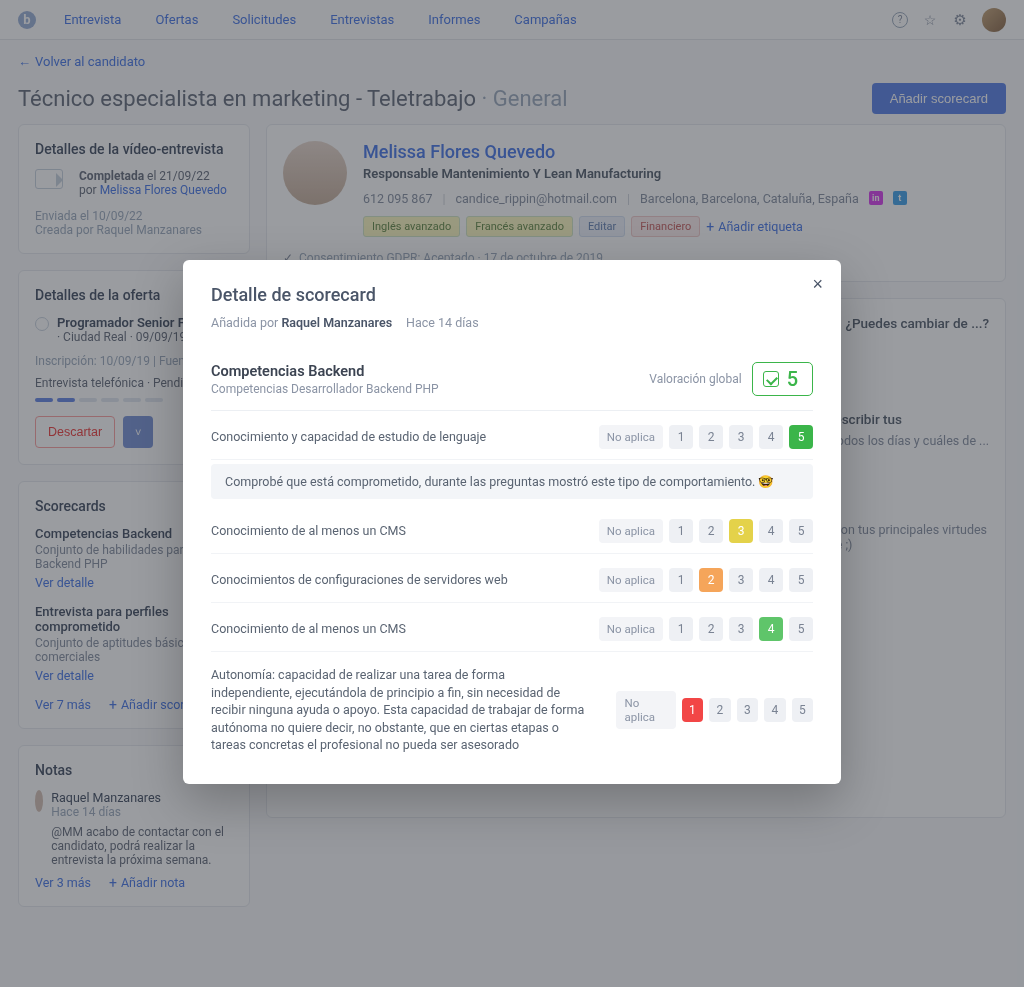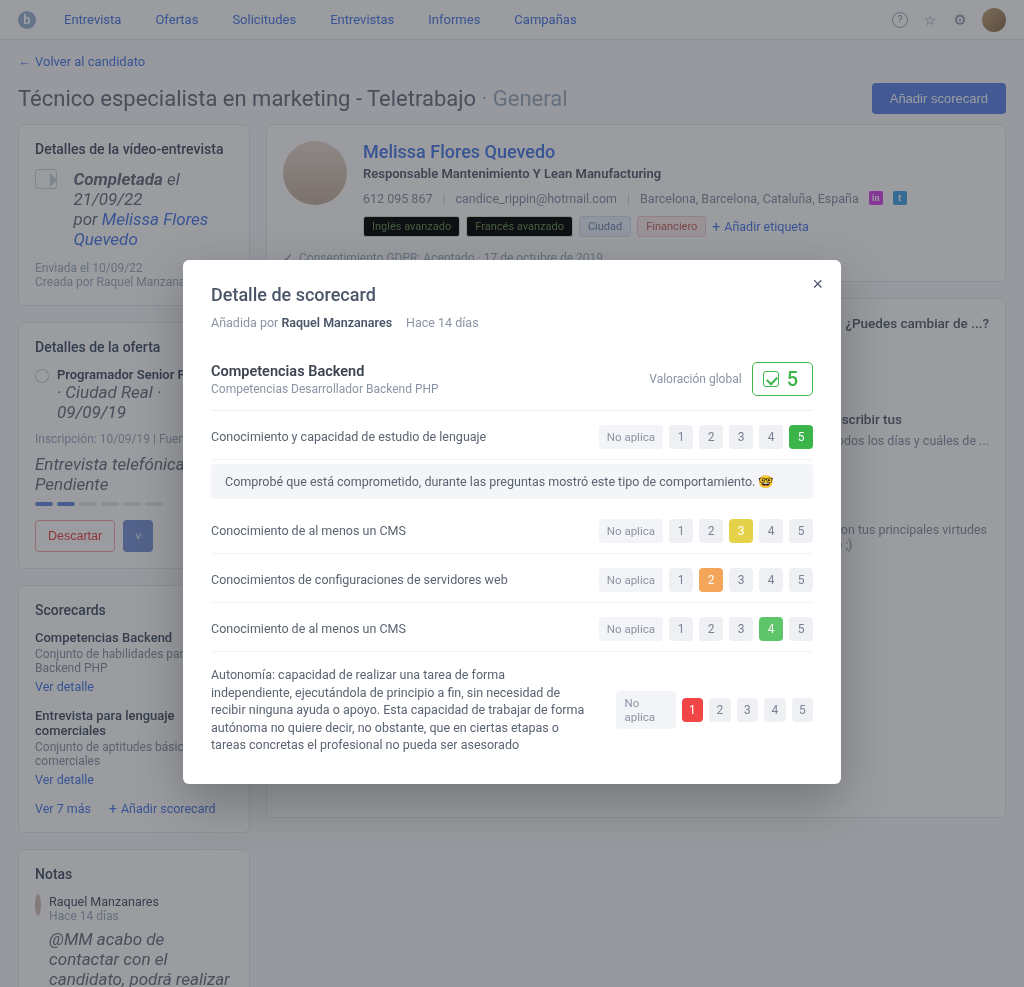--- a/index.html
+++ b/index.html
@@ -23,21 +23,21 @@
   .btn-primary { background:#5f86e8; color:#fff; border:none; padding:8px 18px; border-radius:4px; font-size:13px; cursor:pointer; }
   .btn-primary.solid { background:#2f66f2; }
 
   .layout { display:flex; gap:16px; }
   .col-left { width:232px; display:flex; flex-direction:column; gap:16px; }
   .col-right { flex:1; display:flex; flex-direction:column; gap:16px; }
 
   .card { background:#fff; border:1px solid #e8eaef; border-radius:6px; padding:16px; }
   .card h3 { font-size:14px; font-weight:500; color:#4a5568; margin-bottom:12px; }
   .muted-sm { color:#a0aec0; font-size:12px; }
-  .label-sm { font-size:17px; color:#6b7280;font-style:italic; }
+  .label-sm { font-size:12px; color:#6b7280; }
 
   .video-icon { width:28px;height:20px;border:1.5px solid #cbd5e0;border-radius:3px;display:inline-block;position:relative;margin-right:10px;vertical-align:middle;}
   .video-icon::after{content:"";position:absolute;right:-8px;top:3px;border:7px solid transparent;border-left-color:#cbd5e0;}
 
   .pill-row { display:flex; gap:4px; margin-top:8px; }
   .pill-seg { width:18px;height:4px;border-radius:2px;background:#e2e8f0;}
   .pill-seg.on { background:#6b8be6; }
 
   .btn-outline-red { border:1px solid #fca5a5;color:#ef4444;background:#fff;padding:7px 12px;border-radius:4px;font-size:12.5px;cursor:pointer;}
   .btn-drop { background:#7d95d8;color:#fff;border:none;width:30px;height:32px;border-radius:4px;font-size:11px;cursor:pointer;}
@@ -52,21 +52,21 @@
 
   .cand-card { display:flex; gap:16px; }
   .cand-av { width:64px;height:64px;border-radius:50%;background:linear-gradient(180deg,#e8d9cf,#c8b2a0); }
   .cand-name { color:#4f7de9; font-size:18px; font-weight:500; }
   .cand-sub { font-weight:600; font-size:13px; color:#5a6472; margin:4px 0 10px; }
   .cand-meta { color:#8b94a5; font-size:12.5px; display:flex; gap:10px; flex-wrap:wrap; }
   .sep { color:#d1d5db; }
 
   .tags { display:flex; gap:6px; margin-top:10px; align-items:center; flex-wrap:wrap; }
   .tag { font-size:11px; padding:3px 8px; border-radius:3px; border:1px solid; }
-  .tag.green { background:#000000;border-color:#d4e8c9;color:#6b8e4e; }
+  .tag.green { background:#fef9c3;border-color:#d4e8c9;color:#6b8e4e; }
   .tag.blue  { background:#eef3fb;border-color:#d5e1f2;color:#6b86b5; }
   .tag.red   { background:#fdeeee;border-color:#f2cccc;color:#c96666; }
 
   .check-ic{color:#8b94a5;margin-right:6px;}
   .social-ic { display:inline-flex;width:14px;height:14px;background:#d946ef;color:#fff;font-size:9px;font-weight:bold;align-items:center;justify-content:center;border-radius:2px;}
 
   .video-thumb { width:280px;height:200px;background:linear-gradient(180deg,#6b6b74,#4a4a52);border-radius:4px;position:relative;display:flex;align-items:center;justify-content:center;color:#ddd;font-size:11px;}
   .play-ic{width:48px;height:48px;border:2px solid #d6d6dc;border-radius:50%;display:flex;align-items:center;justify-content:center;}
   .play-ic::after{content:"";border:10px solid transparent;border-left:15px solid #d6d6dc;margin-left:6px;}
 
@@ -192,21 +192,21 @@
       </div>
 
       <div class="card">
         <h3>Scorecards</h3>
         <div class="sc-item">
           <div class="t">Competencias Backend</div>
           <div class="d">Conjunto de habilidades para Backend PHP</div>
           <a class="link-sm">Ver detalle</a>
         </div>
         <div class="sc-item">
-          <div class="t">Entrevista para lenguaje comerciales</div>
+          <div class="t">Entrevista para perfiles comprometido</div>
           <div class="d">Conjunto de aptitudes básicas para comerciales</div>
           <a class="link-sm">Ver detalle</a>
         </div>
         <div class="row-actions">
           <a class="link-sm">Ver 7 más</a>
           <a class="add-link">
               <span class="plus-ic">+</span>
               <span>Añadir scorecard</span>
             </a>
         </div>
@@ -245,21 +245,21 @@
                 <span class="sep">|</span>
               <span>candice_rippin@hotmail.com</span>
                 <span class="sep">|</span>
               <span>Barcelona, Barcelona, Cataluña, España</span>
               <span class="social-ic">in</span>
               <span class="social-ic" style="background:#4aa7eb;">t</span>
             </div>
             <div class="tags">
               <span class="tag green">Inglés avanzado</span>
               <span class="tag green">Francés avanzado</span>
-              <span class="tag blue">Ciudad</span>
+              <span class="tag blue">Editar</span>
               <span class="tag red">Financiero</span>
               <a class="add-link">
                   <span class="plus-ic">+</span>
                   <span>Añadir etiqueta</span>
                 </a>
             </div>
           </div>
         </div>
         <div class="muted-sm" style="margin-top:14px;"><span class="check-ic">✓</span><span>Consentimiento GDPR: Aceptado · 17 de octubre de 2019</span></div>
       </div>

